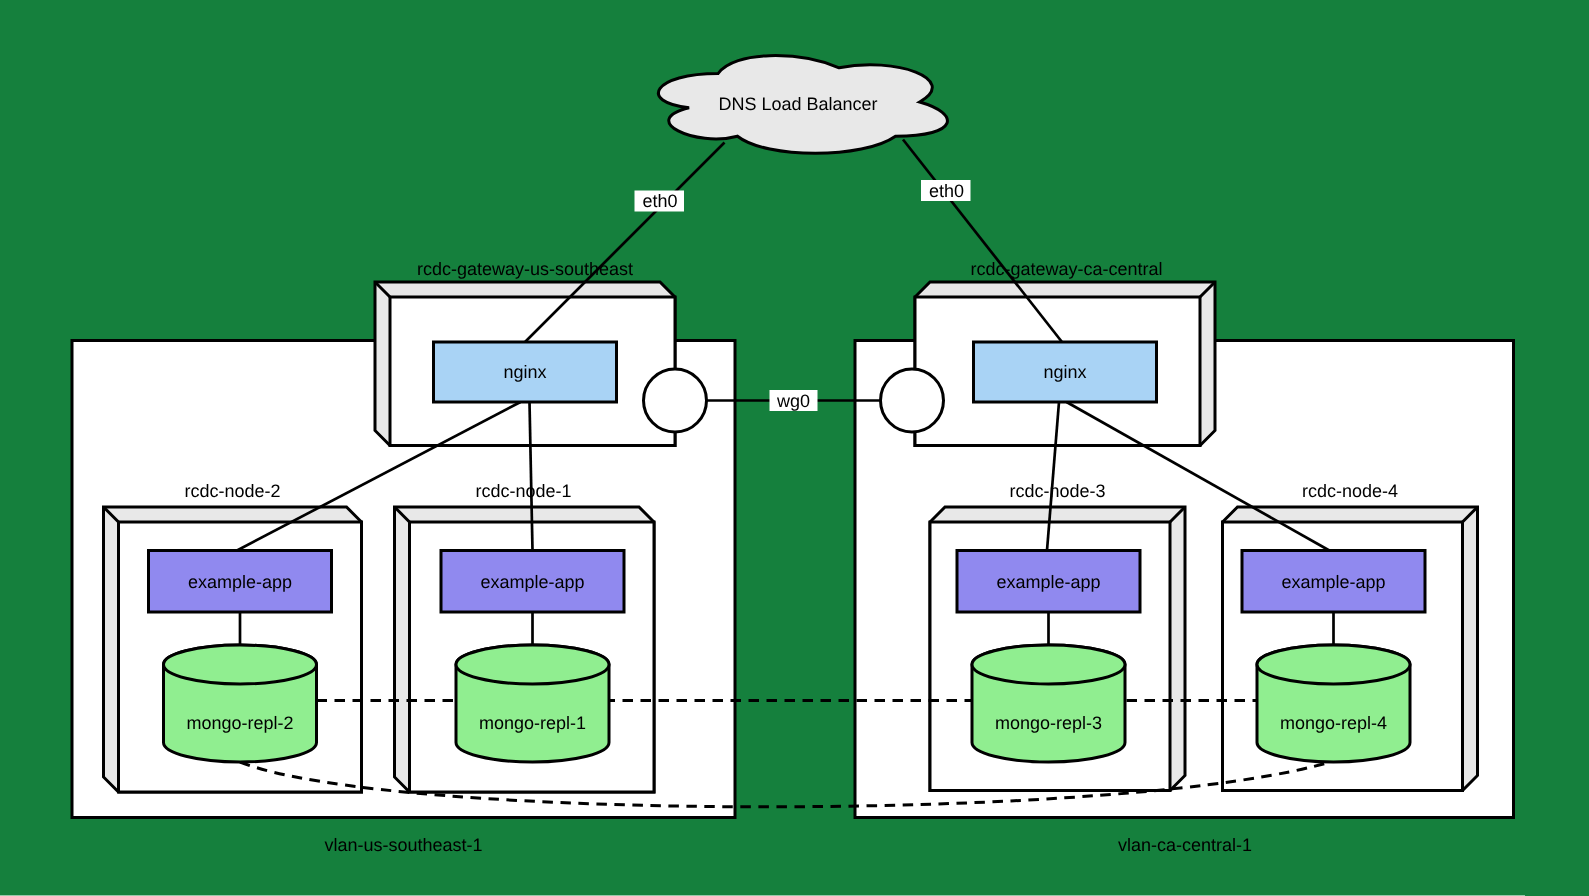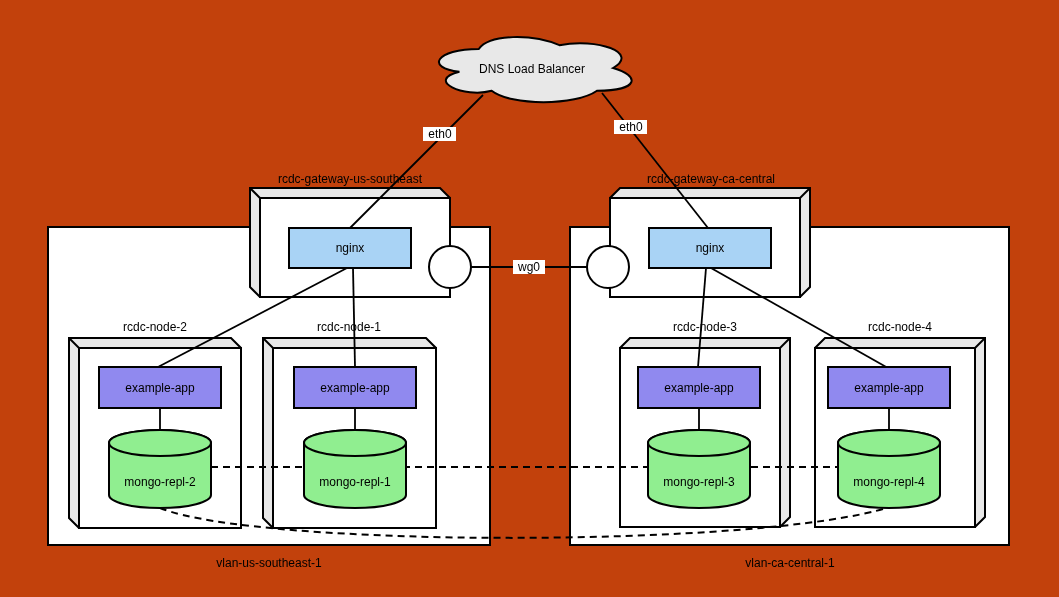--- a/index.html
+++ b/index.html
@@ -1,19 +1,19 @@
 <!DOCTYPE html>
 <html><head>
 <meta charset="utf-8">
 <style>
   html,body{margin:0;padding:0;background:#ffffff;}
   .canvas{
     position:relative;
     width:1059px;height:597px;
-    background:#c2410c;
+    background:#15803d;
     font-family:"Liberation Sans", sans-serif;
     overflow:hidden;
   }
   svg{display:block;}
   text{
     font-family:"Liberation Sans", sans-serif;
     font-size:12px;
     fill:#000000;
   }
   .shape{stroke:#000000;stroke-width:2;}

